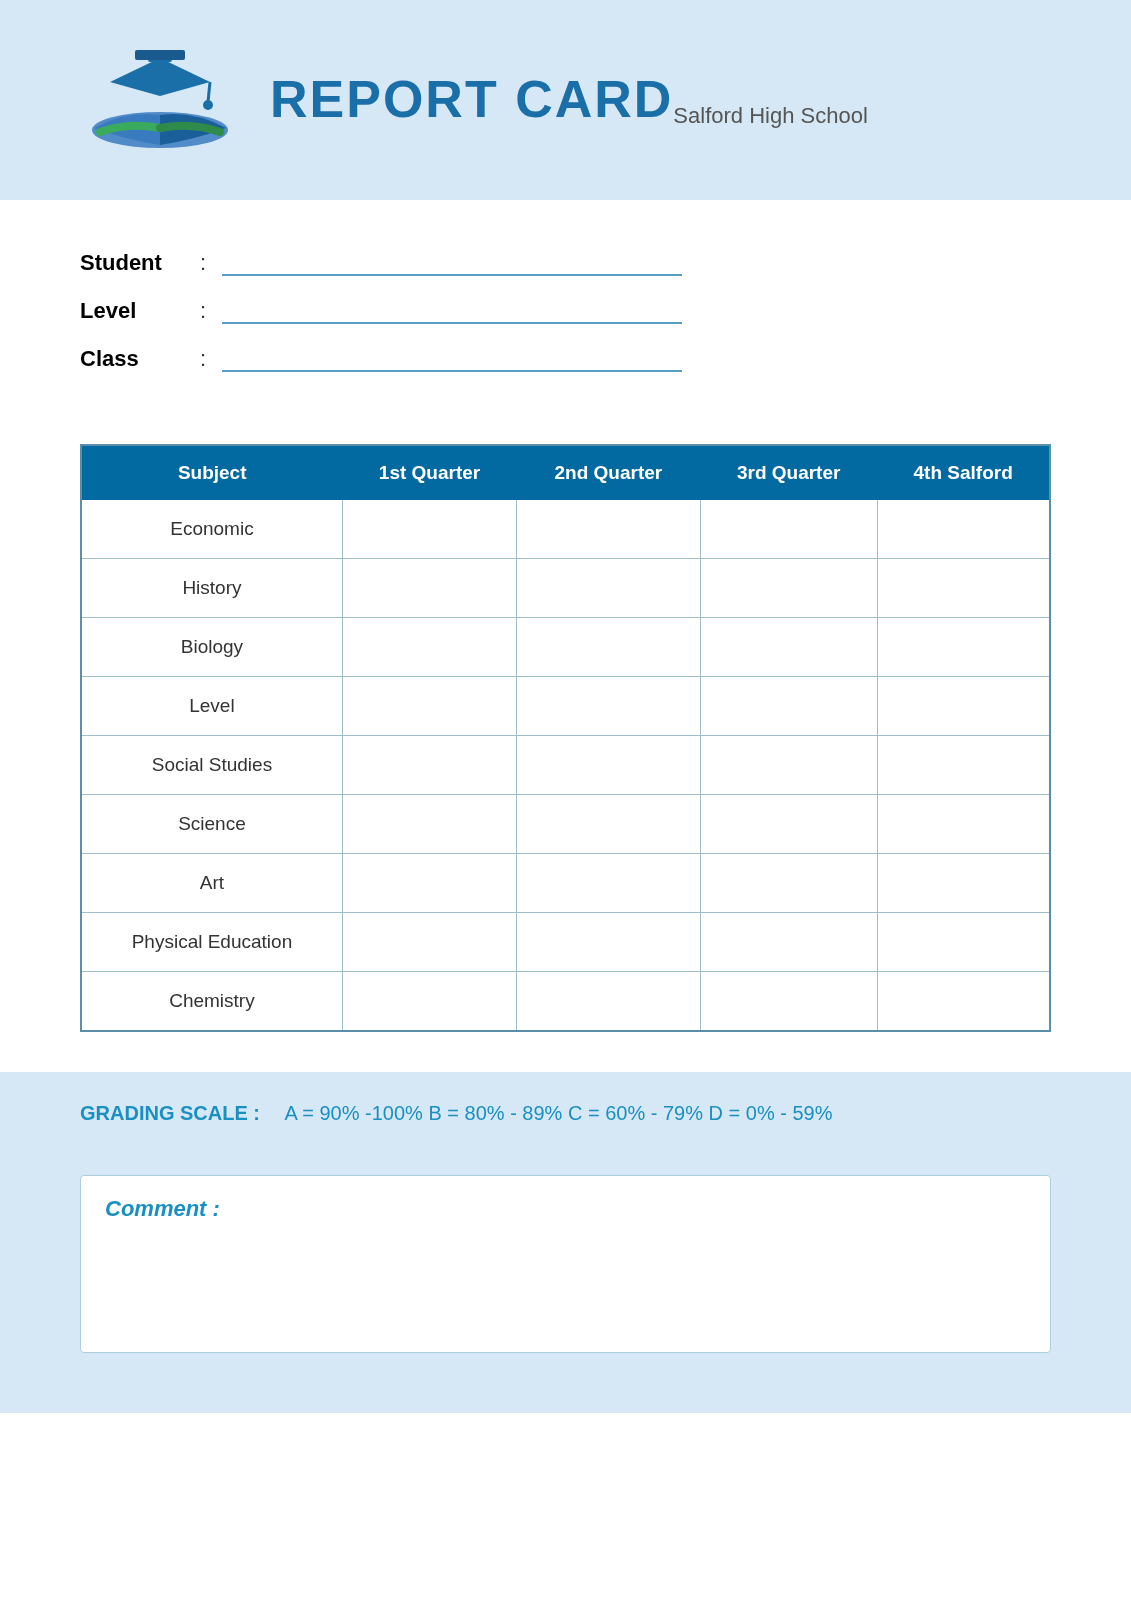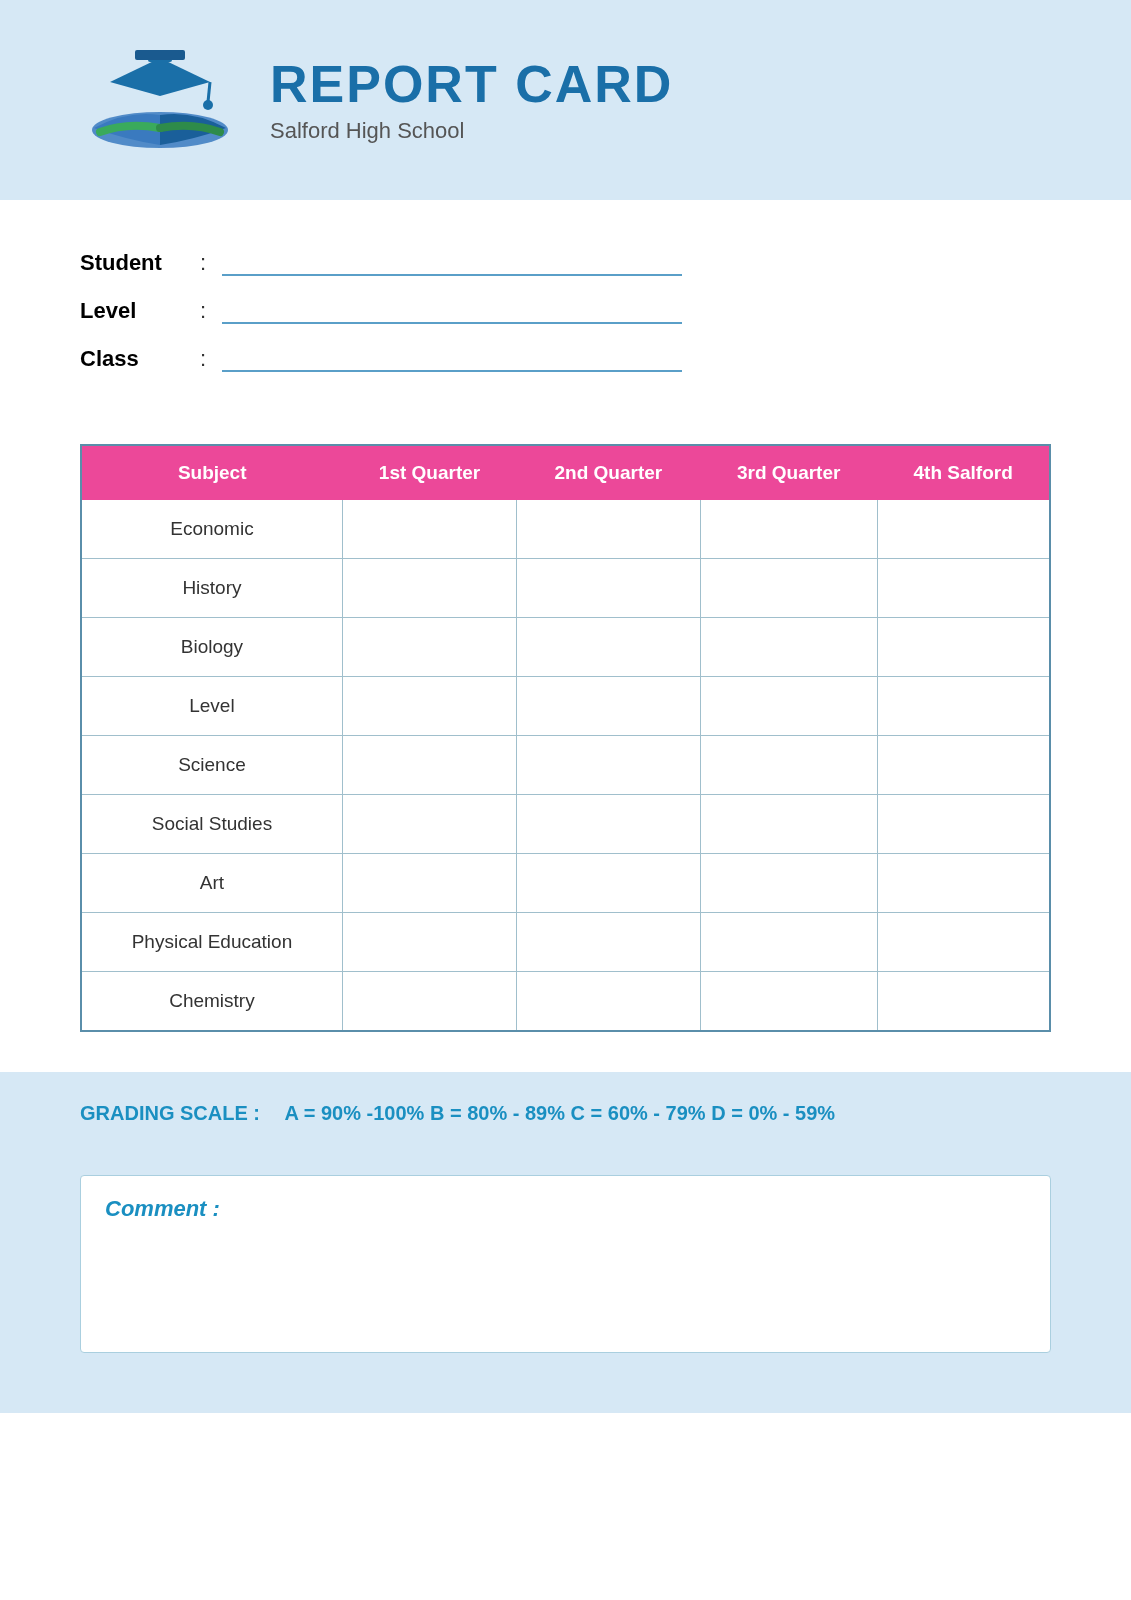--- a/index.html
+++ b/index.html
@@ -31,21 +31,22 @@
       flex-shrink: 0;
     }
 
     .logo-svg {
       width: 160px;
       height: 120px;
     }
 
     .title-block {
       display: flex;
-      flex-direction: column;
+      flex-direction: row;
+      align-items: flex-end;
     }
 
     .report-card-title {
       font-size: 52px;
       font-weight: 900;
       color: #1a6fa8;
       letter-spacing: 2px;
       line-height: 1.1;
     }
 
@@ -97,21 +98,21 @@
       padding: 20px 80px 30px 80px;
     }
 
     .grades-table {
       width: 100%;
       border-collapse: collapse;
       border: 2px solid #5a8eaa;
     }
 
     .grades-table thead tr {
-      background: #ec4899;
+      background: #0369a1;
     }
 
     .grades-table thead th {
       color: #ffffff;
       font-size: 19px;
       font-weight: bold;
       padding: 16px 10px;
       text-align: center;
     }
 
@@ -149,21 +150,21 @@
 
     .grading-scale-text {
       font-size: 20px;
       color: #1a8fc1;
       font-weight: bold;
     }
 
     .grading-scale-values {
       font-size: 20px;
       color: #1a8fc1;
-      font-weight: bold;
+      font-weight: normal;
       margin-left: 20px;
     }
 
     
     .comment-section {
       padding: 20px 80px 60px 80px;
       background: #d6e8f5;
     }
 
     .comment-box {
@@ -271,28 +272,28 @@
           <td contenteditable="true" style=""></td>
         </tr>
         <tr>
           <td>Level</td>
           <td contenteditable="true" style=""></td>
           <td contenteditable="true" style=""></td>
           <td contenteditable="true" style=""></td>
           <td contenteditable="true" style=""></td>
         </tr>
         <tr>
+          <td>Social Studies</td>
+          <td contenteditable="true" style=""></td>
+          <td contenteditable="true" style=""></td>
+          <td contenteditable="true" style=""></td>
+          <td contenteditable="true" style=""></td>
+        </tr>
+        <tr>
           <td>Science</td>
-          <td contenteditable="true" style=""></td>
-          <td contenteditable="true" style=""></td>
-          <td contenteditable="true" style=""></td>
-          <td contenteditable="true" style=""></td>
-        </tr>
-        <tr>
-          <td>Social Studies</td>
           <td contenteditable="true" style=""></td>
           <td contenteditable="true" style=""></td>
           <td contenteditable="true" style=""></td>
           <td contenteditable="true" style=""></td>
         </tr>
         <tr>
           <td>Art</td>
           <td contenteditable="true" style=""></td>
           <td contenteditable="true" style=""></td>
           <td contenteditable="true" style=""></td>

